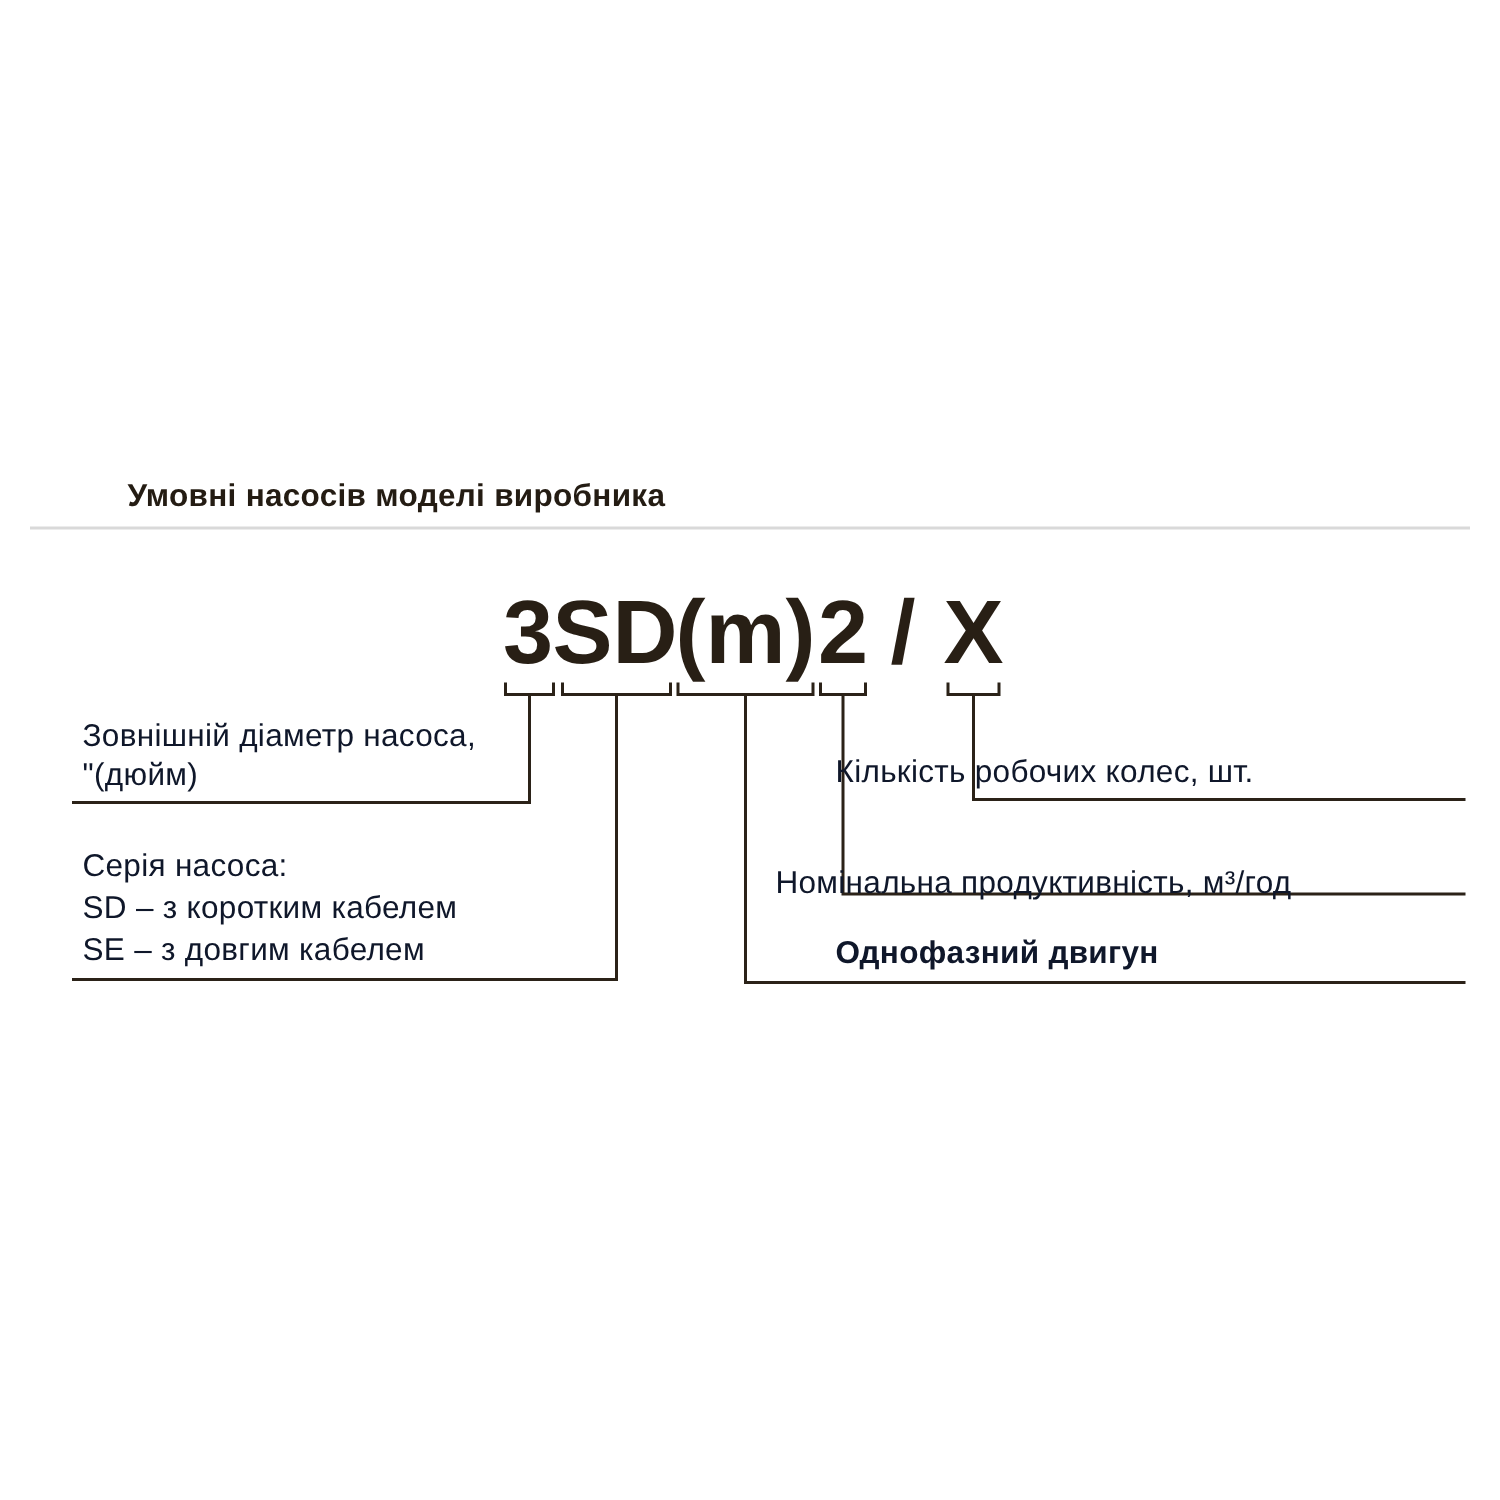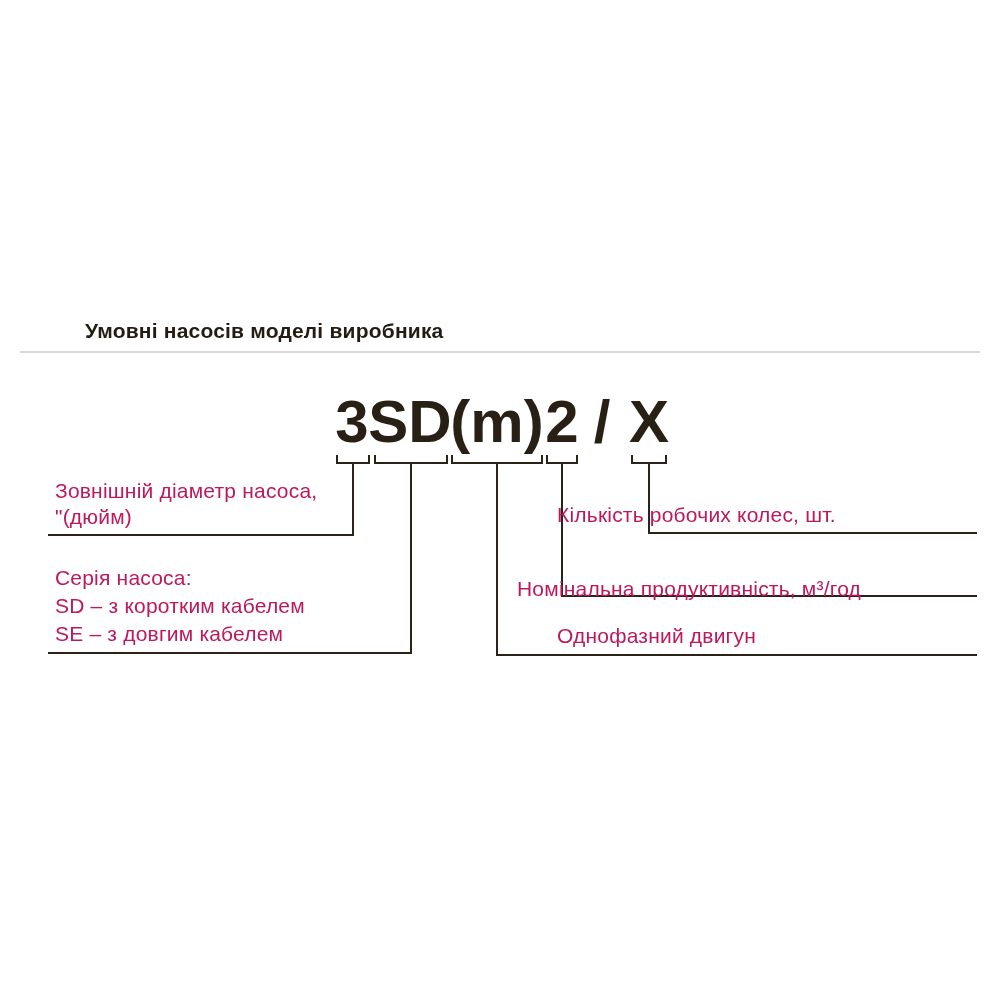--- a/index.html
+++ b/index.html
@@ -60,31 +60,31 @@
   .connectors path {
     fill: none;
     stroke: #2b2218;
     stroke-width: 2;
   }
   .note {
     position: absolute;
     font-size: 21px;
     line-height: 26px;
     font-weight: 400;
-    color: #be185d;
+    color: #0f172a;
     white-space: pre-line;
     letter-spacing: 0.2px;
   }
   .note-left { text-align: left; }
   .note-right { text-align: left; }
   .note-diameter  { left: 55px; top: 478px; width: 320px; }
   .note-series    { left: 55px; top: 564px; width: 340px; line-height: 28px; }
   .note-impellers { right: 23px; top: 502px; width: 420px; }
   .note-capacity  { right: 23px; top: 576px; width: 460px; }
-  .note-motor     { right: 23px; top: 623px; width: 420px; }
+  .note-motor     { right: 23px; top: 623px; width: 420px; font-weight: bold; }
 </style>
 </head>
 <body>
 
 <div class="canvas">
 
   <div class="page-title">Умовні насосів моделі виробника</div>
 
   <div class="divider"></div>
 

